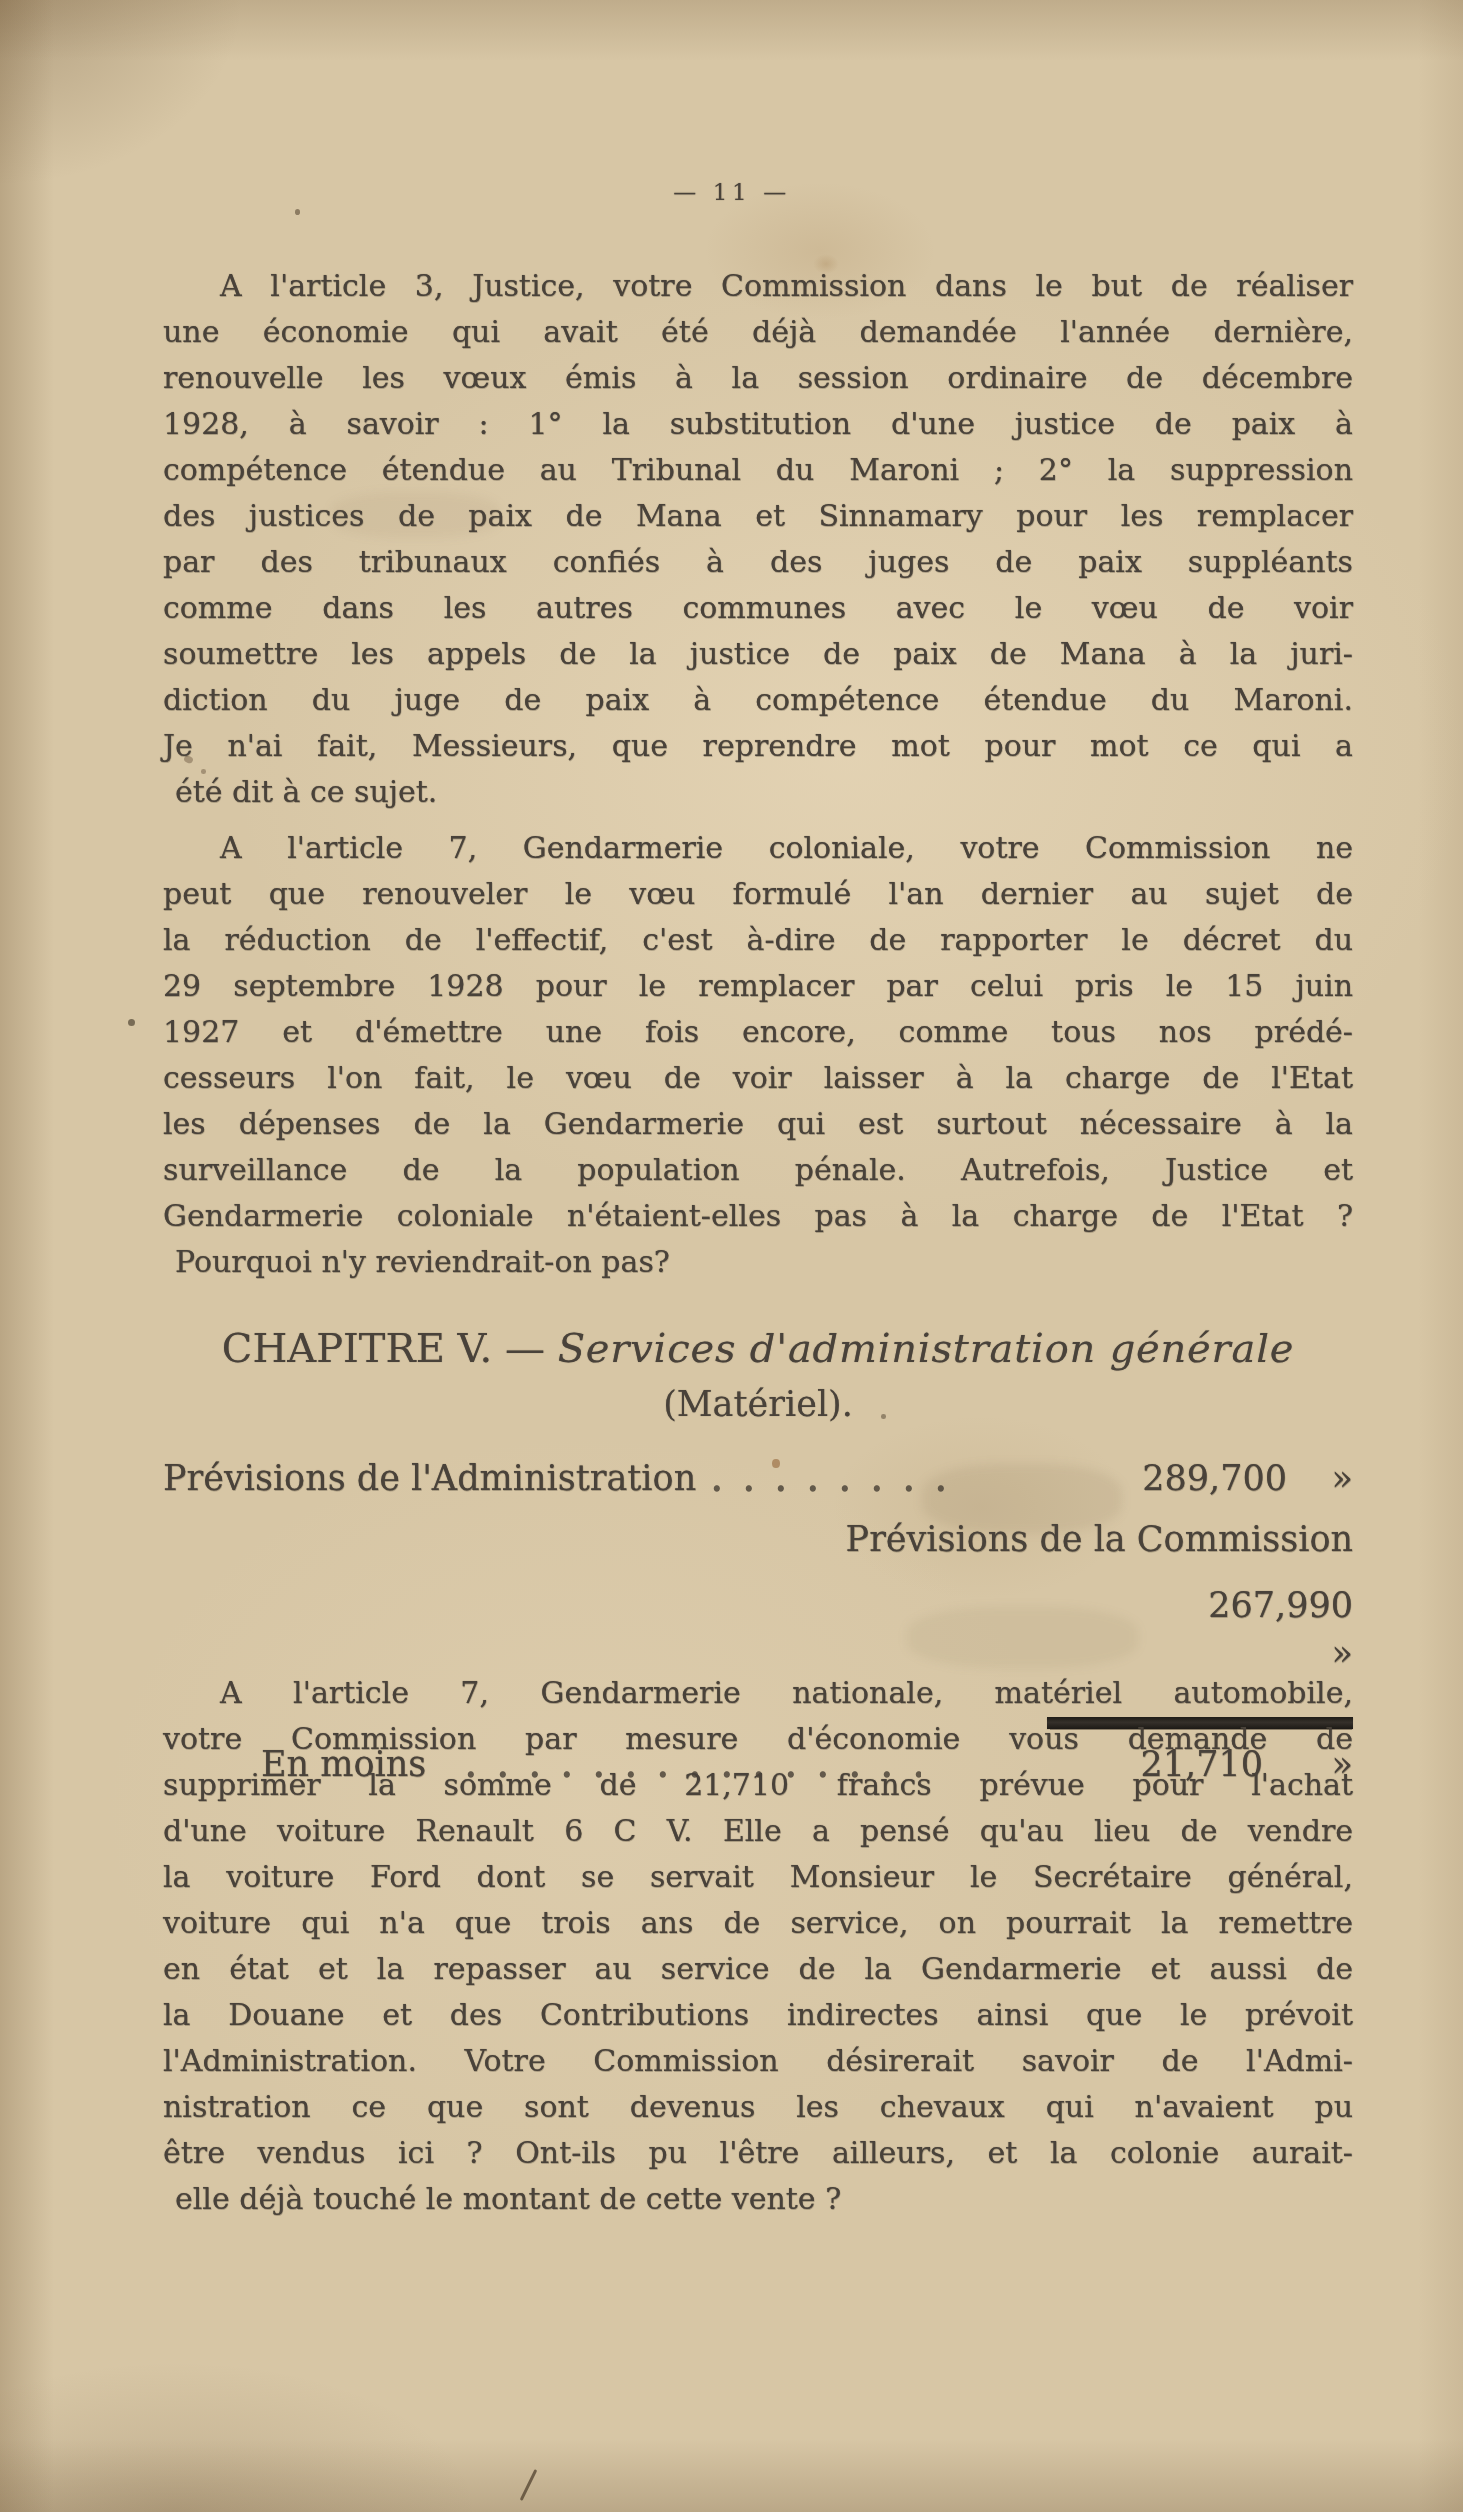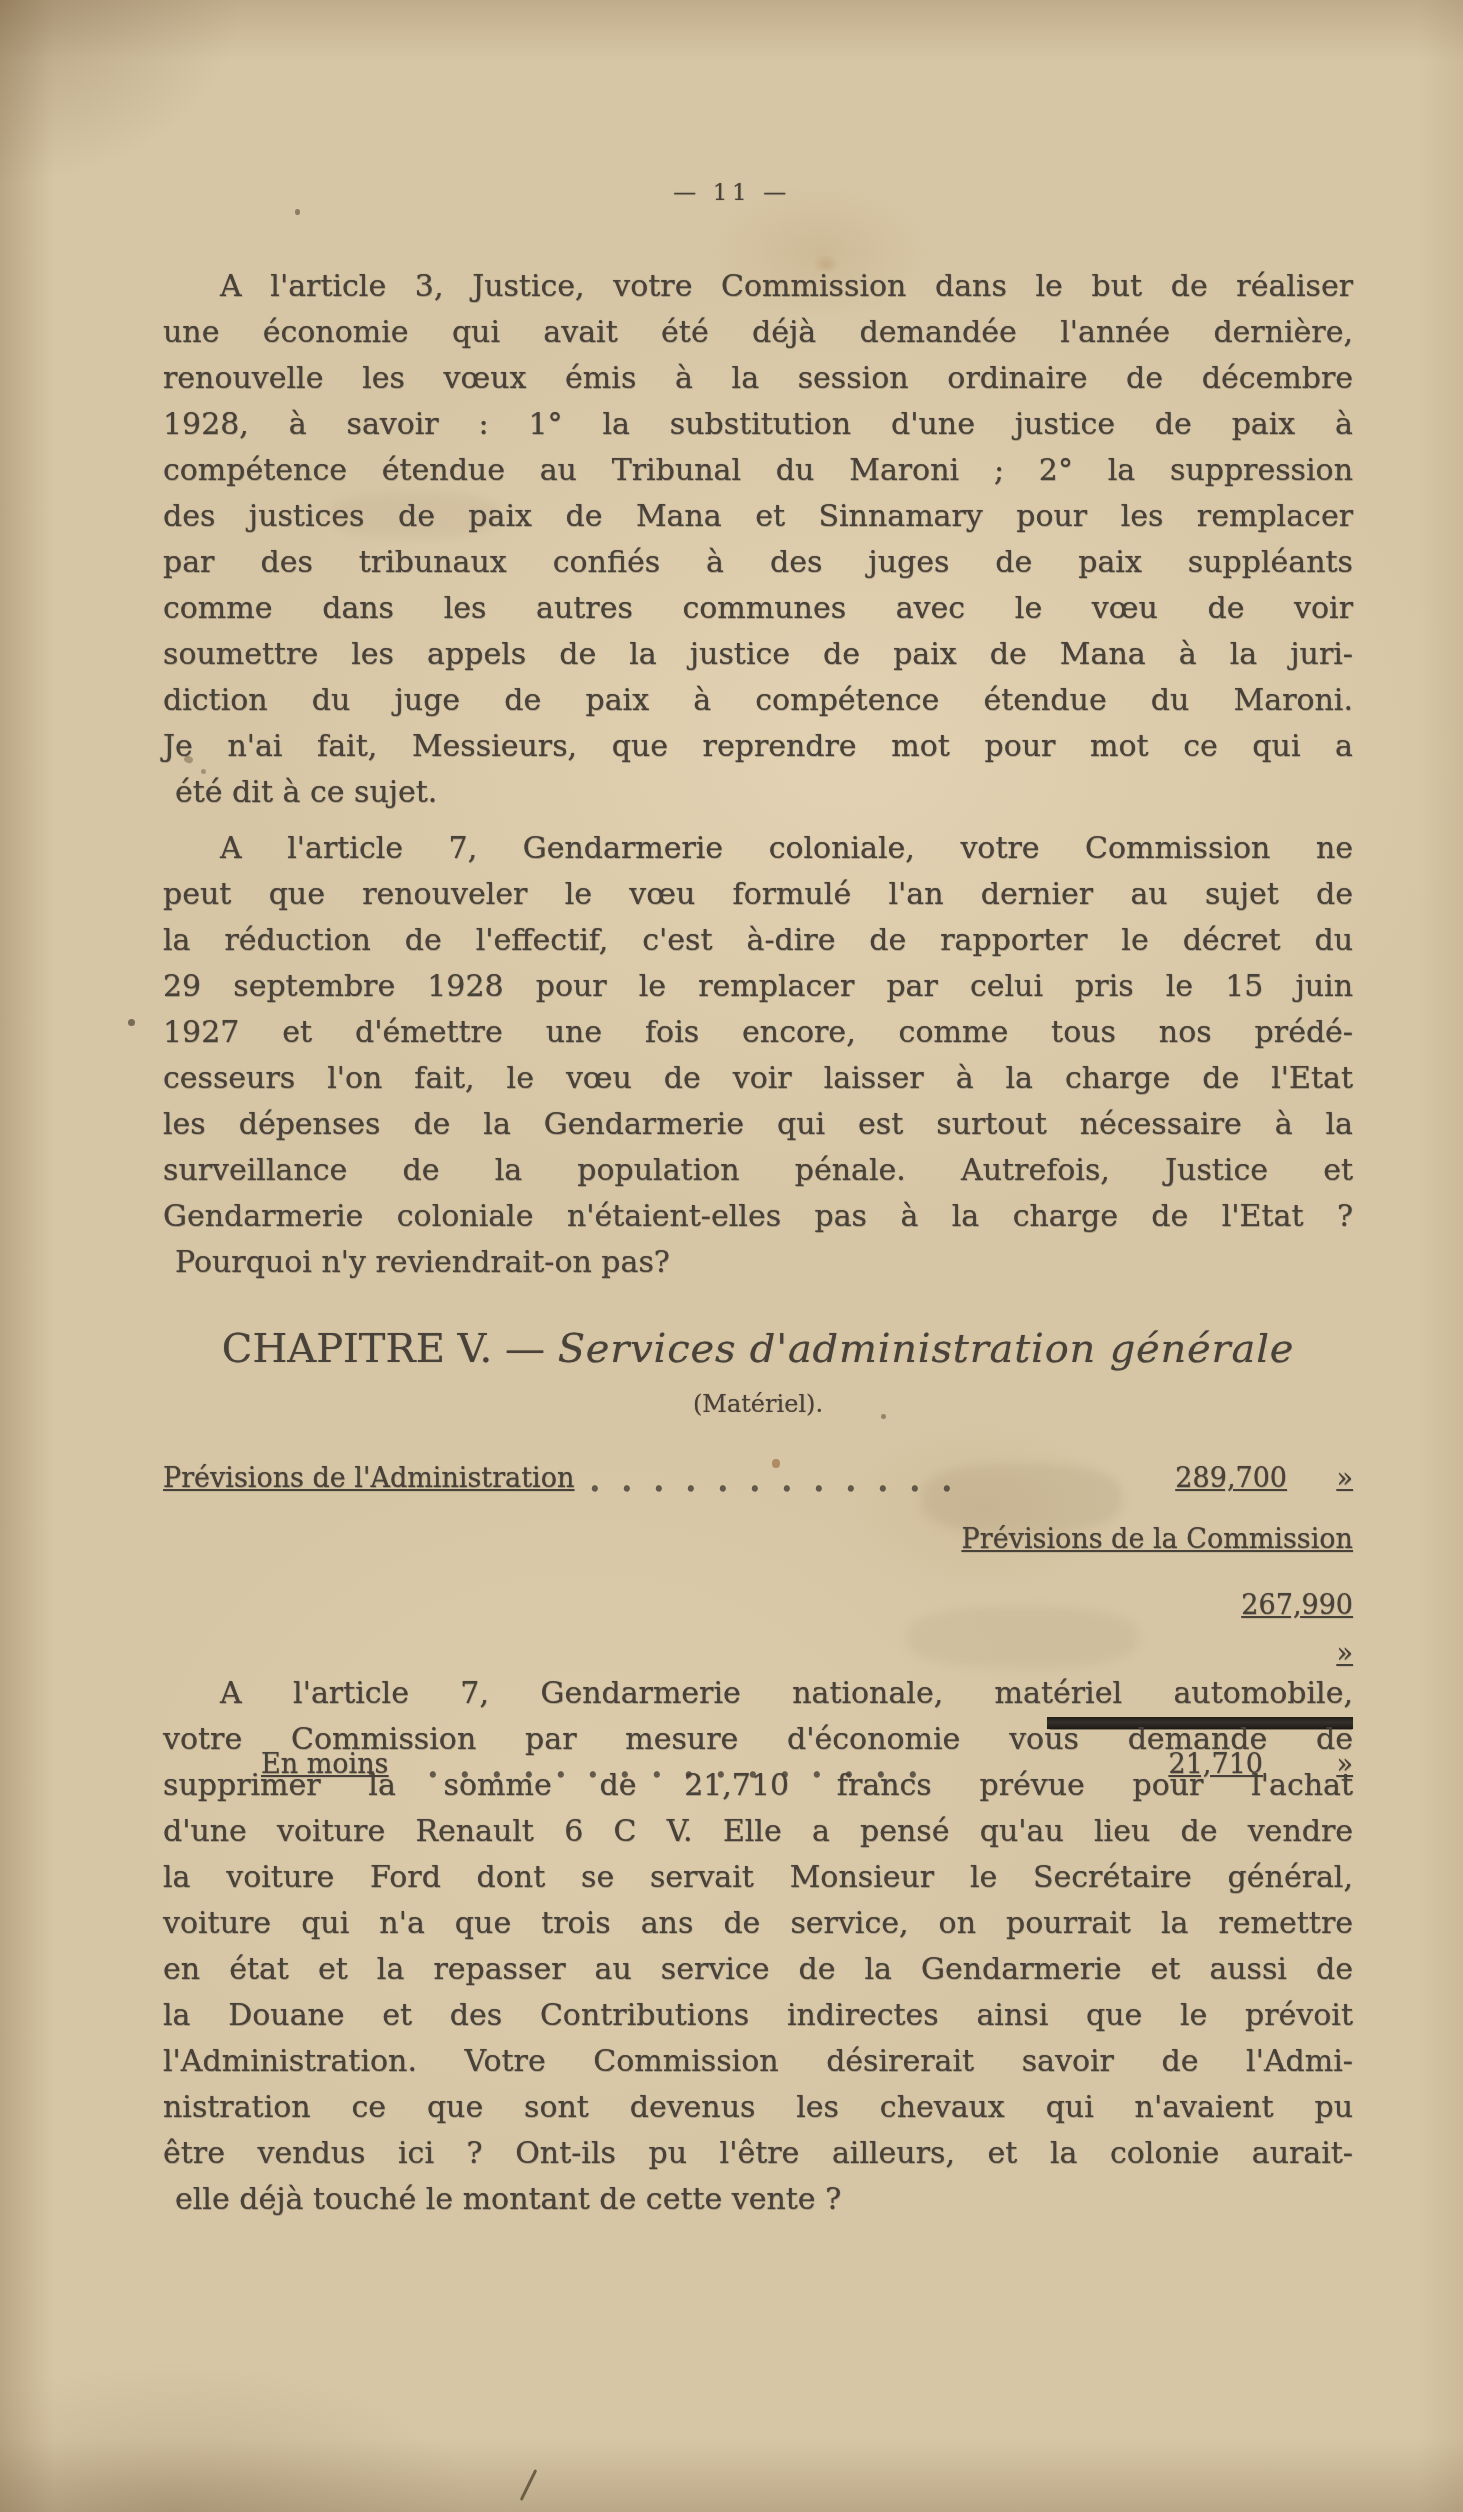--- a/index.html
+++ b/index.html
@@ -41,24 +41,24 @@
   .para .tline.last{text-align-last:left;margin-left:12px;}
   .para .tline.first{text-indent:57px;}
   .chapter-line{
     position:absolute;top:1325px;left:0;width:1190px;
     text-align:center;font-size:40px;line-height:46px;
     text-shadow:0 0 1px rgba(62,54,44,.6);
   }
   .chapter-line .ital{font-style:italic;letter-spacing:0.8px;}
   .chapter-sub{
     position:absolute;top:1381px;left:0;width:1190px;
-    text-align:center;font-size:24px;line-height:46px;
+    text-align:center;font-size:35px;line-height:46px;
     text-shadow:0 0 1px rgba(62,54,44,.6);
   }
-  .fin{position:absolute;top:1454px;left:0;width:1190px;font-size:27px;text-decoration:underline;}
+  .fin{position:absolute;top:1454px;left:0;width:1190px;font-size:35px;}
   .fin-row{display:flex;align-items:flex-end;line-height:48px;
     text-shadow:0 0 1px rgba(62,54,44,.6), 0.5px 0.5px 0.6px rgba(62,54,44,.25);}
   .fin-row.second{margin-top:13px;flex-direction:column;}
   .fin-row.total{margin-top:10.8px;gap:24px;}
   .fin-row .lbl{white-space:nowrap;}
   .fin-row.total .lbl{margin-left:98px;}
   .leader{
     flex:1 1 auto;height:8.5px;margin:0 10.8px 9.2px 17px;
     background-image:radial-gradient(circle at 3.8px 4.2px, rgba(70,62,52,.8) 2.6px, rgba(70,62,52,0) 3.5px);
     background-size:32px 8.5px;background-repeat:repeat-x;

